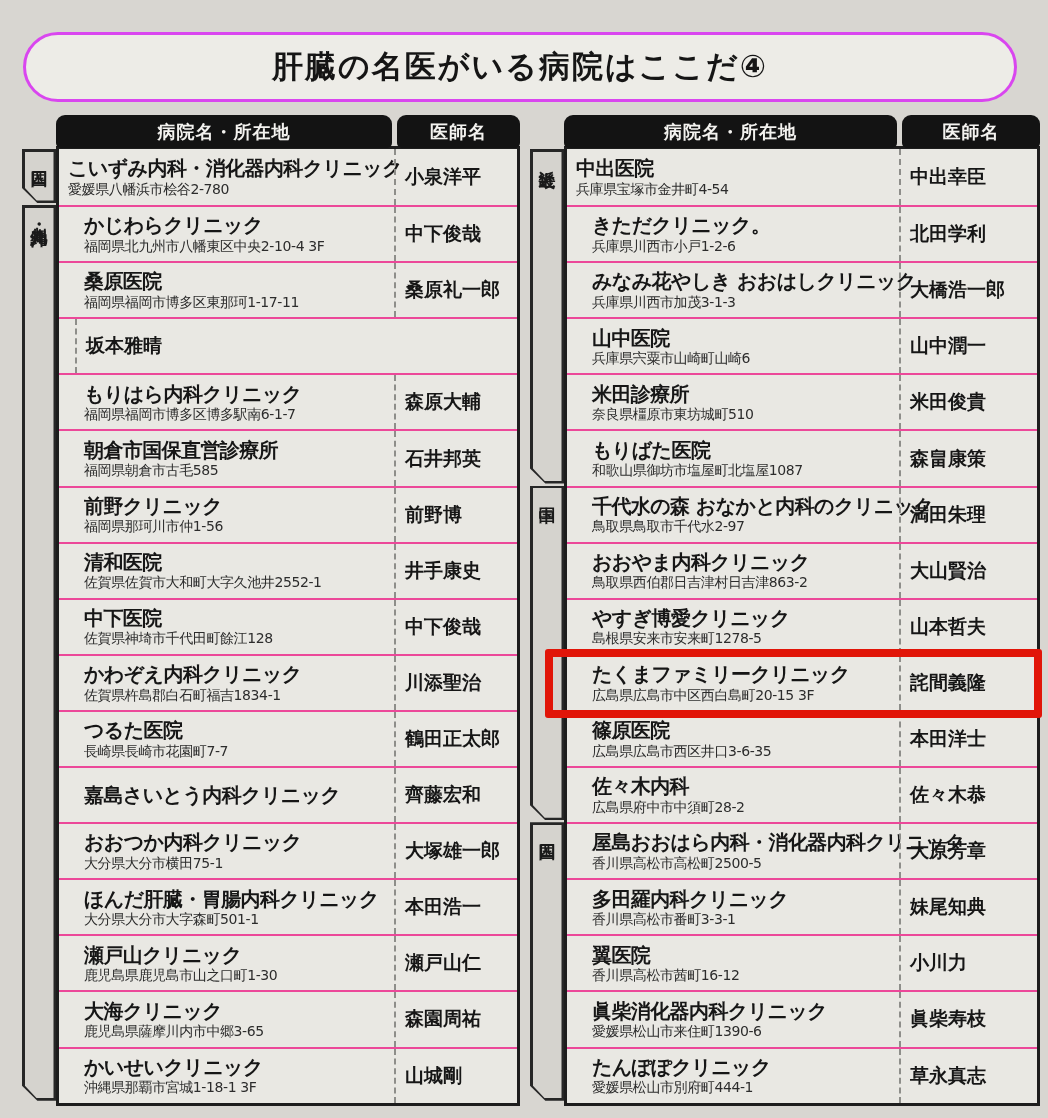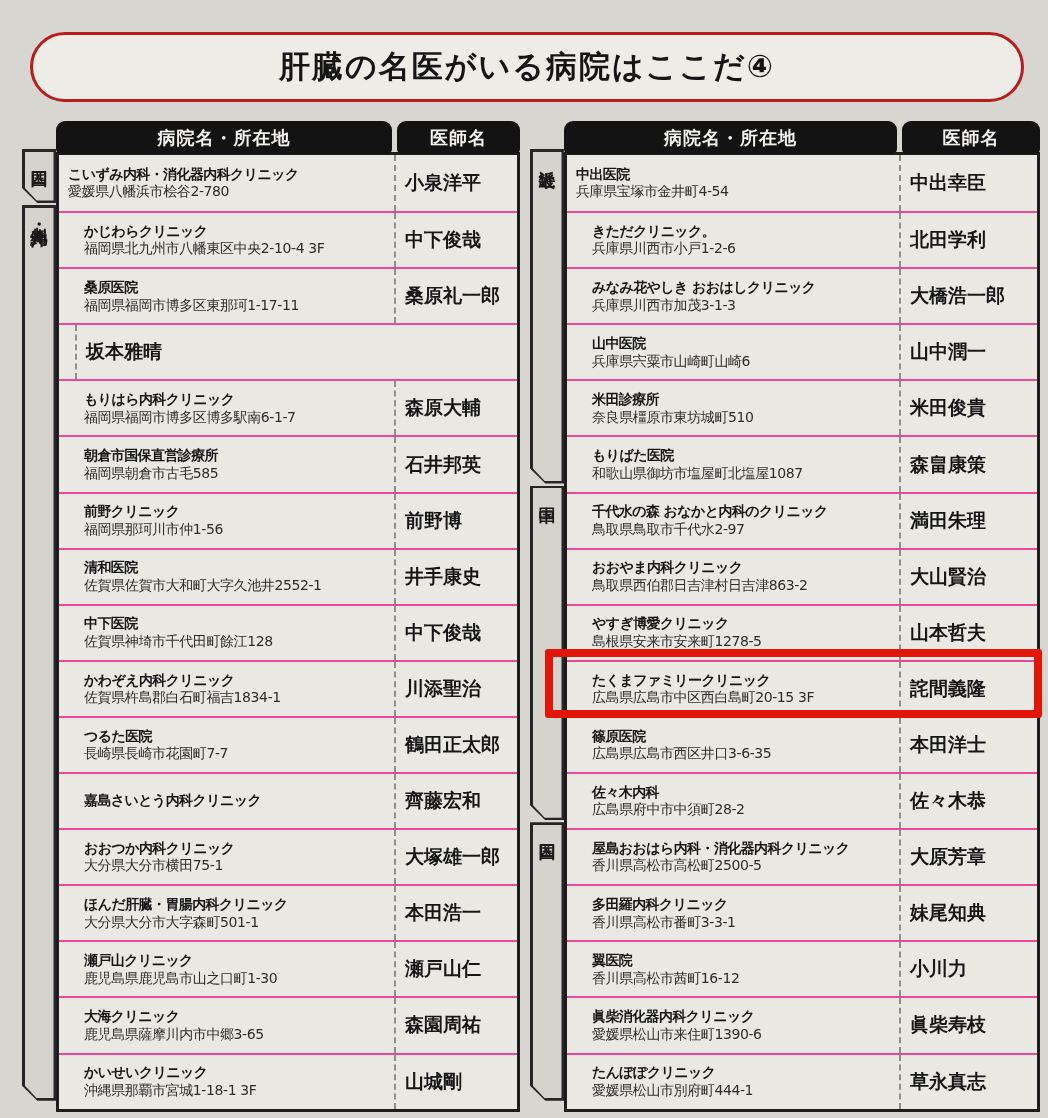--- a/index.html
+++ b/index.html
@@ -7,35 +7,35 @@
     width:1048px;height:1118px;
     background:#d8d6d1;
     font-family:"DejaVu Sans","Liberation Sans",sans-serif;
     color:#1b1b1b;
     overflow:hidden;
   }
   .page{position:relative;width:1048px;height:1118px;background:#d8d6d1;}
 
   
   .title-box{
-    position:absolute;left:30px;top:32px;width:988px;height:64px;
-    border:3px solid #b91c1c;border-radius:36px;
+    position:absolute;left:23px;top:32px;width:988px;height:64px;
+    border:3px solid #d946ef;border-radius:36px;
     background:#edecе7;background-color:#edece7;
     display:flex;align-items:center;justify-content:center;
   }
   .title-text{
     font-size:31px;font-weight:800;letter-spacing:2px;color:#151515;
     white-space:nowrap;
   }
 
   
   .block{position:absolute;top:115px;}
   .block-left{left:22px;width:500px;}
   .block-right{left:530px;width:512px;}
-  .table{position:absolute;top:6px;}
+  .table{position:absolute;top:0;}
   .block-left  .table{left:34px;width:464px;}
   .block-right .table{left:34px;width:476px;}
 
   .thead{display:flex;gap:5px;height:33px;position:relative;z-index:2;margin-bottom:-2px;}
   .th{
     background:#131313;color:#f3f2ef;
     display:flex;align-items:center;justify-content:center;
     font-size:18px;font-weight:700;letter-spacing:1px;
     border-radius:9px 9px 5px 5px;
   }
@@ -56,21 +56,21 @@
     padding:3px 2px 3px 9px;min-width:0;
   }
   .block-left  .doc{width:123px;}
   .block-right .doc{width:138px;}
   .doc{
     border-left:2px dashed #8e8e8a;
     display:flex;align-items:center;
     padding-left:9px;
   }
   .h-name{
-    font-size:14px;font-weight:800;letter-spacing:-0.6px;
+    font-size:20px;font-weight:800;letter-spacing:-0.6px;
     line-height:1.12;white-space:nowrap;color:#161616;
   }
   .h-addr{
     font-size:14px;font-weight:500;letter-spacing:-0.4px;
     line-height:1.15;white-space:nowrap;color:#2c2c2c;margin-top:1px;
   }
   .d-name{
     font-size:19px;font-weight:800;letter-spacing:0;
     white-space:nowrap;color:#161616;
   }

